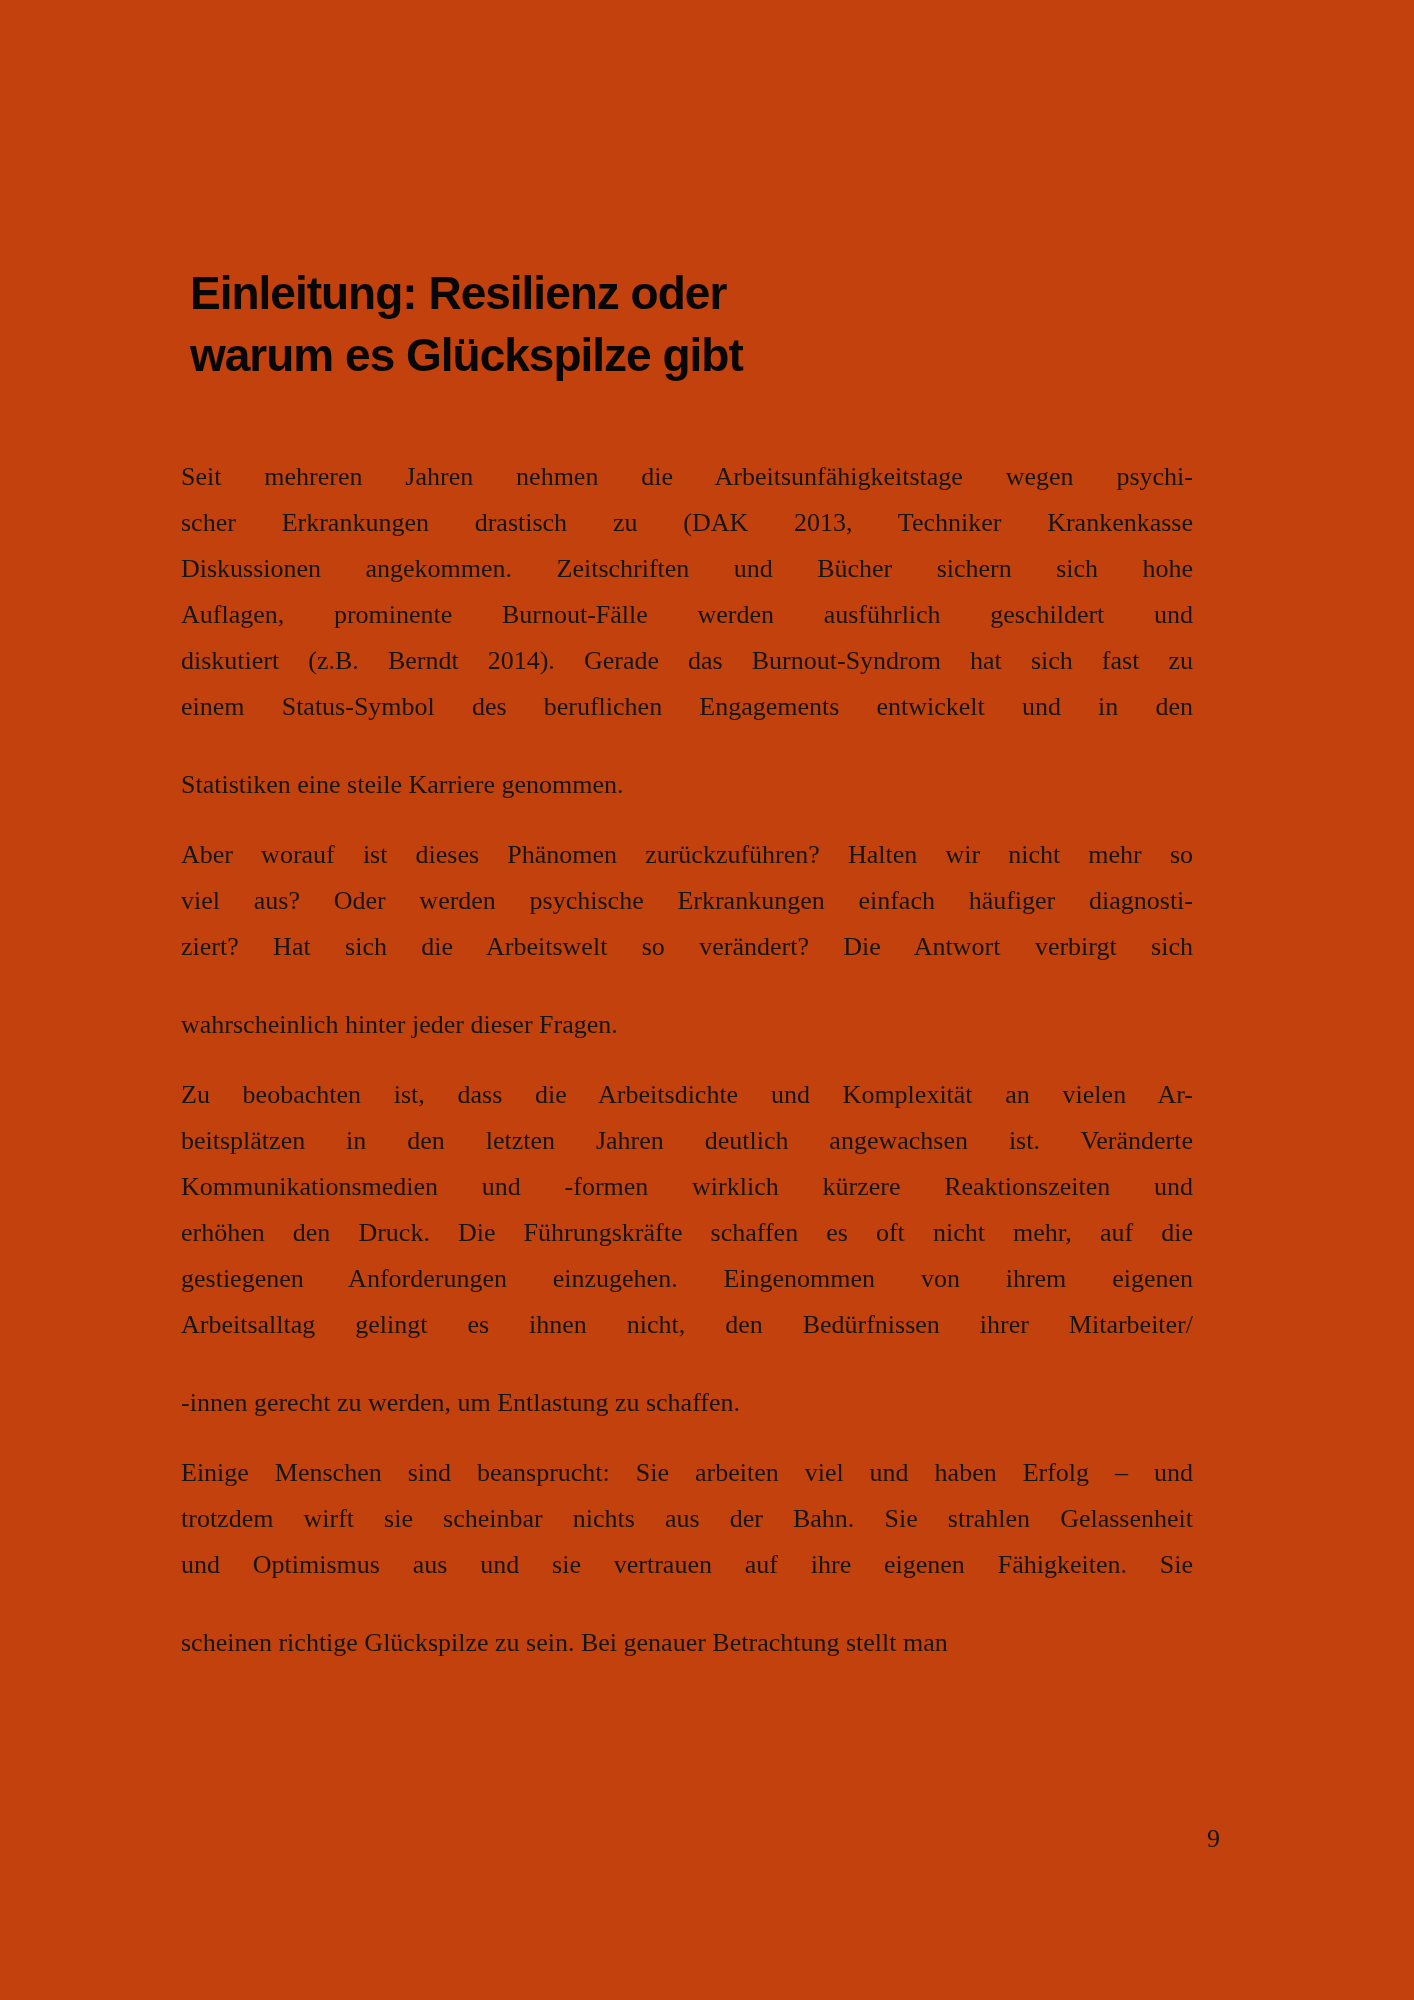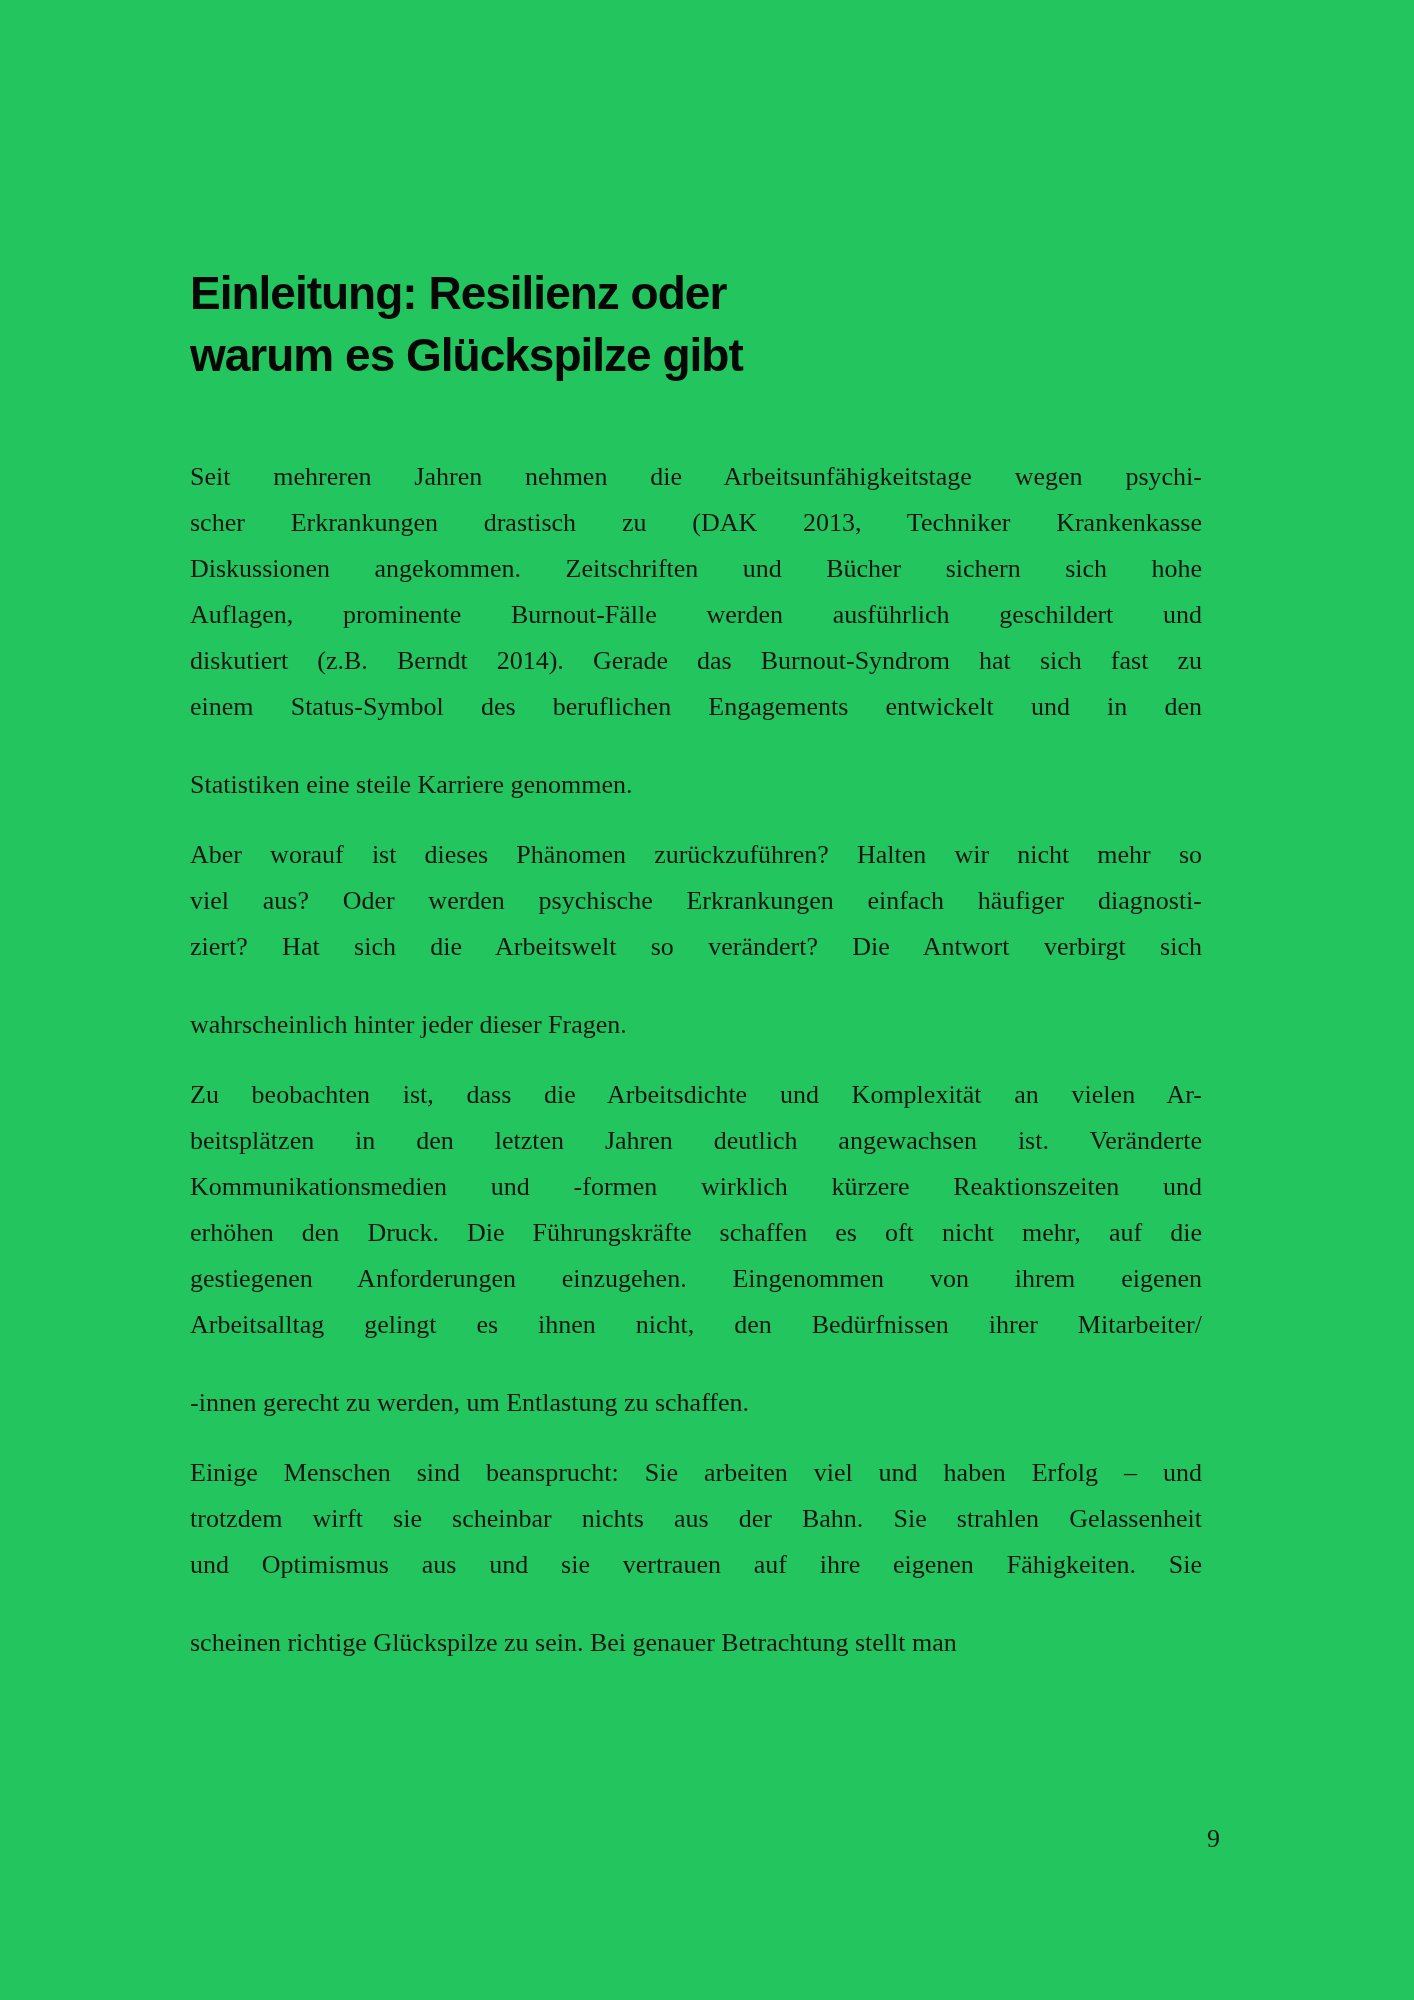--- a/index.html
+++ b/index.html
@@ -11,38 +11,38 @@
     height: 2000px;
     position: relative;
     background: #ffffff;
     color: #161616;
     font-family: "Liberation Serif", serif;
     overflow: hidden;
   }
   .page {
     position: absolute;
     inset: 0;
-    background: #22c55e;
+    background: #c2410c;
   }
   .heading {
     position: absolute;
     left: 190px;
     top: 262px;
     margin: 0;
     font-family: "Liberation Sans", "DejaVu Sans", sans-serif;
     font-weight: 700;
     font-size: 46px;
     line-height: 62px;
     letter-spacing: -1px;
     color: #070707;
   }
   .heading .hline { display: block; }
   .body-text {
     position: absolute;
-    left: 190px;
+    left: 181px;
     top: 454px;
     width: 1012px;
   }
   .paragraph {
     margin: 0 0 24px 0;
   }
   .line {
     font-size: 26px;
     line-height: 46px;
     text-align: justify;

